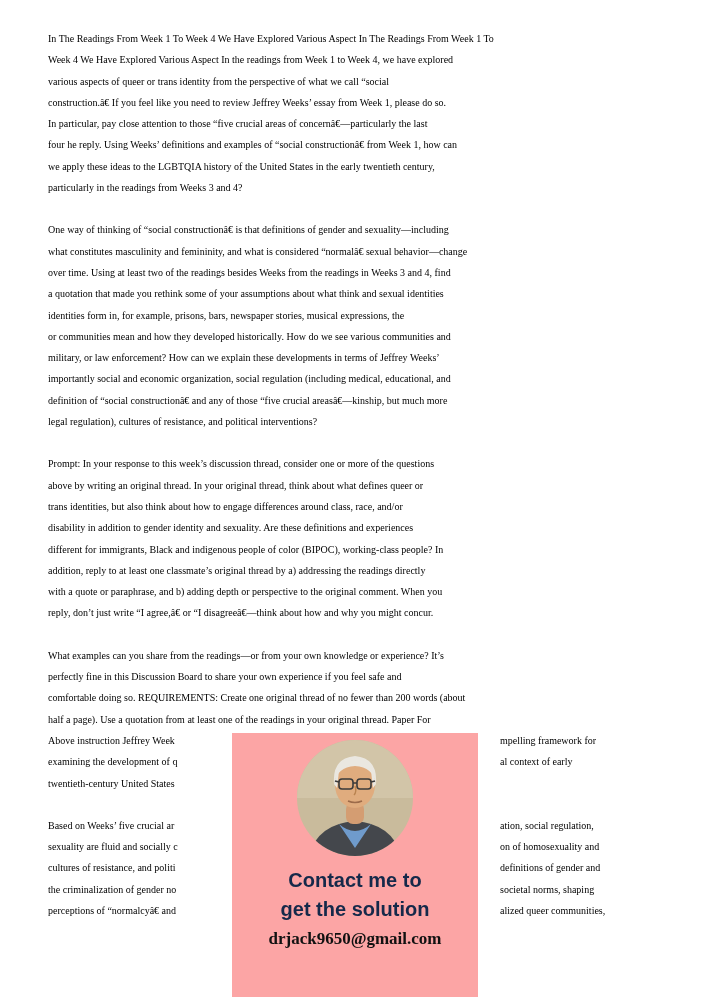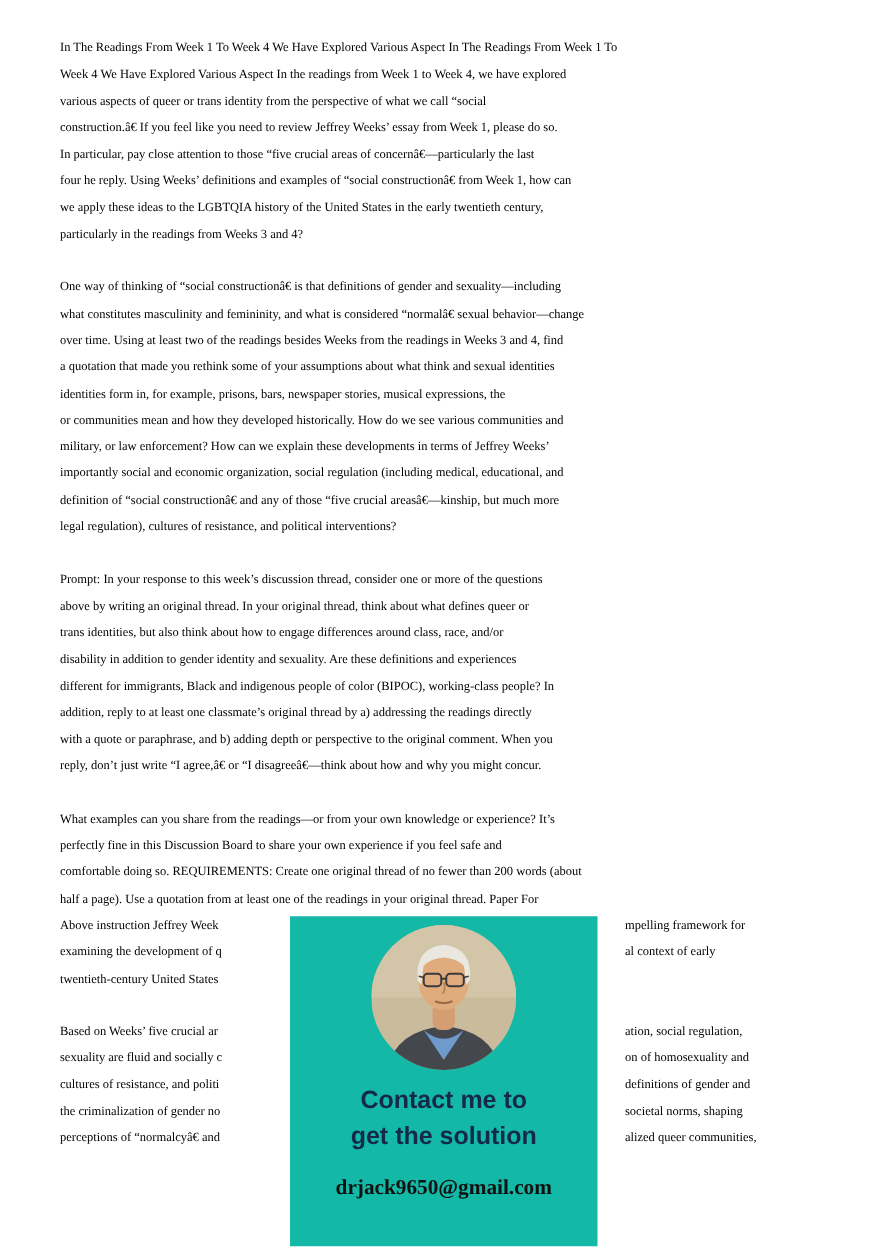--- a/index.html
+++ b/index.html
@@ -66,21 +66,21 @@
     color: #15294a;
     text-align: center;
     margin-top: 10px;
   }
   .promo-email {
     font-family: "Liberation Serif", serif;
     font-weight: bold;
     font-size: 17px;
     color: #111111;
     text-align: center;
-    margin-top: 16px;
+    margin-top: 5px;
   }
 </style>
 </head>
 <body style="background: rgb(255, 255, 255);">
 
 <div class="document-body" style="color: rgb(0, 0, 0);">
     <div class="para">
       <div class="doc-line"><span>In The Readings From Week 1 To Week 4 We Have Explored Various Aspect In The Readings From Week 1 To</span></div>
       <div class="doc-line"><span>Week 4 We Have Explored Various Aspect In the readings from Week 1 to Week 4, we have explored</span></div>
       <div class="doc-line"><span>various aspects of queer or trans identity from the perspective of what we call “social</span></div>
@@ -123,21 +123,21 @@
     </div>
     <div class="para">
       <div class="doc-line"><span>Based on Weeks’ five crucial ar</span><span class="frag-right">ation, social regulation,</span></div>
       <div class="doc-line"><span>sexuality are fluid and socially c</span><span class="frag-right">on of homosexuality and</span></div>
       <div class="doc-line"><span>cultures of resistance, and politi</span><span class="frag-right">definitions of gender and</span></div>
       <div class="doc-line"><span>the criminalization of gender no</span><span class="frag-right">societal norms, shaping</span></div>
       <div class="doc-line"><span>perceptions of “normalcyâ€ and</span><span class="frag-right">alized queer communities,</span></div>
     </div>
   </div>
 
-<div class="promo-overlay" style="background: #14b8a6;">
+<div class="promo-overlay" style="background: #fca5a5;">
   <div class="photo-wrap">
     <svg viewBox="0 0 116 116" width="116" height="116">
 
       <rect x="0" y="0" width="116" height="116" fill="#c9bb9c"></rect>
       <rect x="0" y="0" width="116" height="58" fill="#d2c5a8"></rect>
 
       <path d="M12 116 Q20 84 58 81 Q96 84 104 116 Z" fill="#44474c"></path>
 
       <path d="M42 84 L58 108 L74 84 Q66 91 58 91 Q50 91 42 84 Z" fill="#6f9bcc"></path>
 

